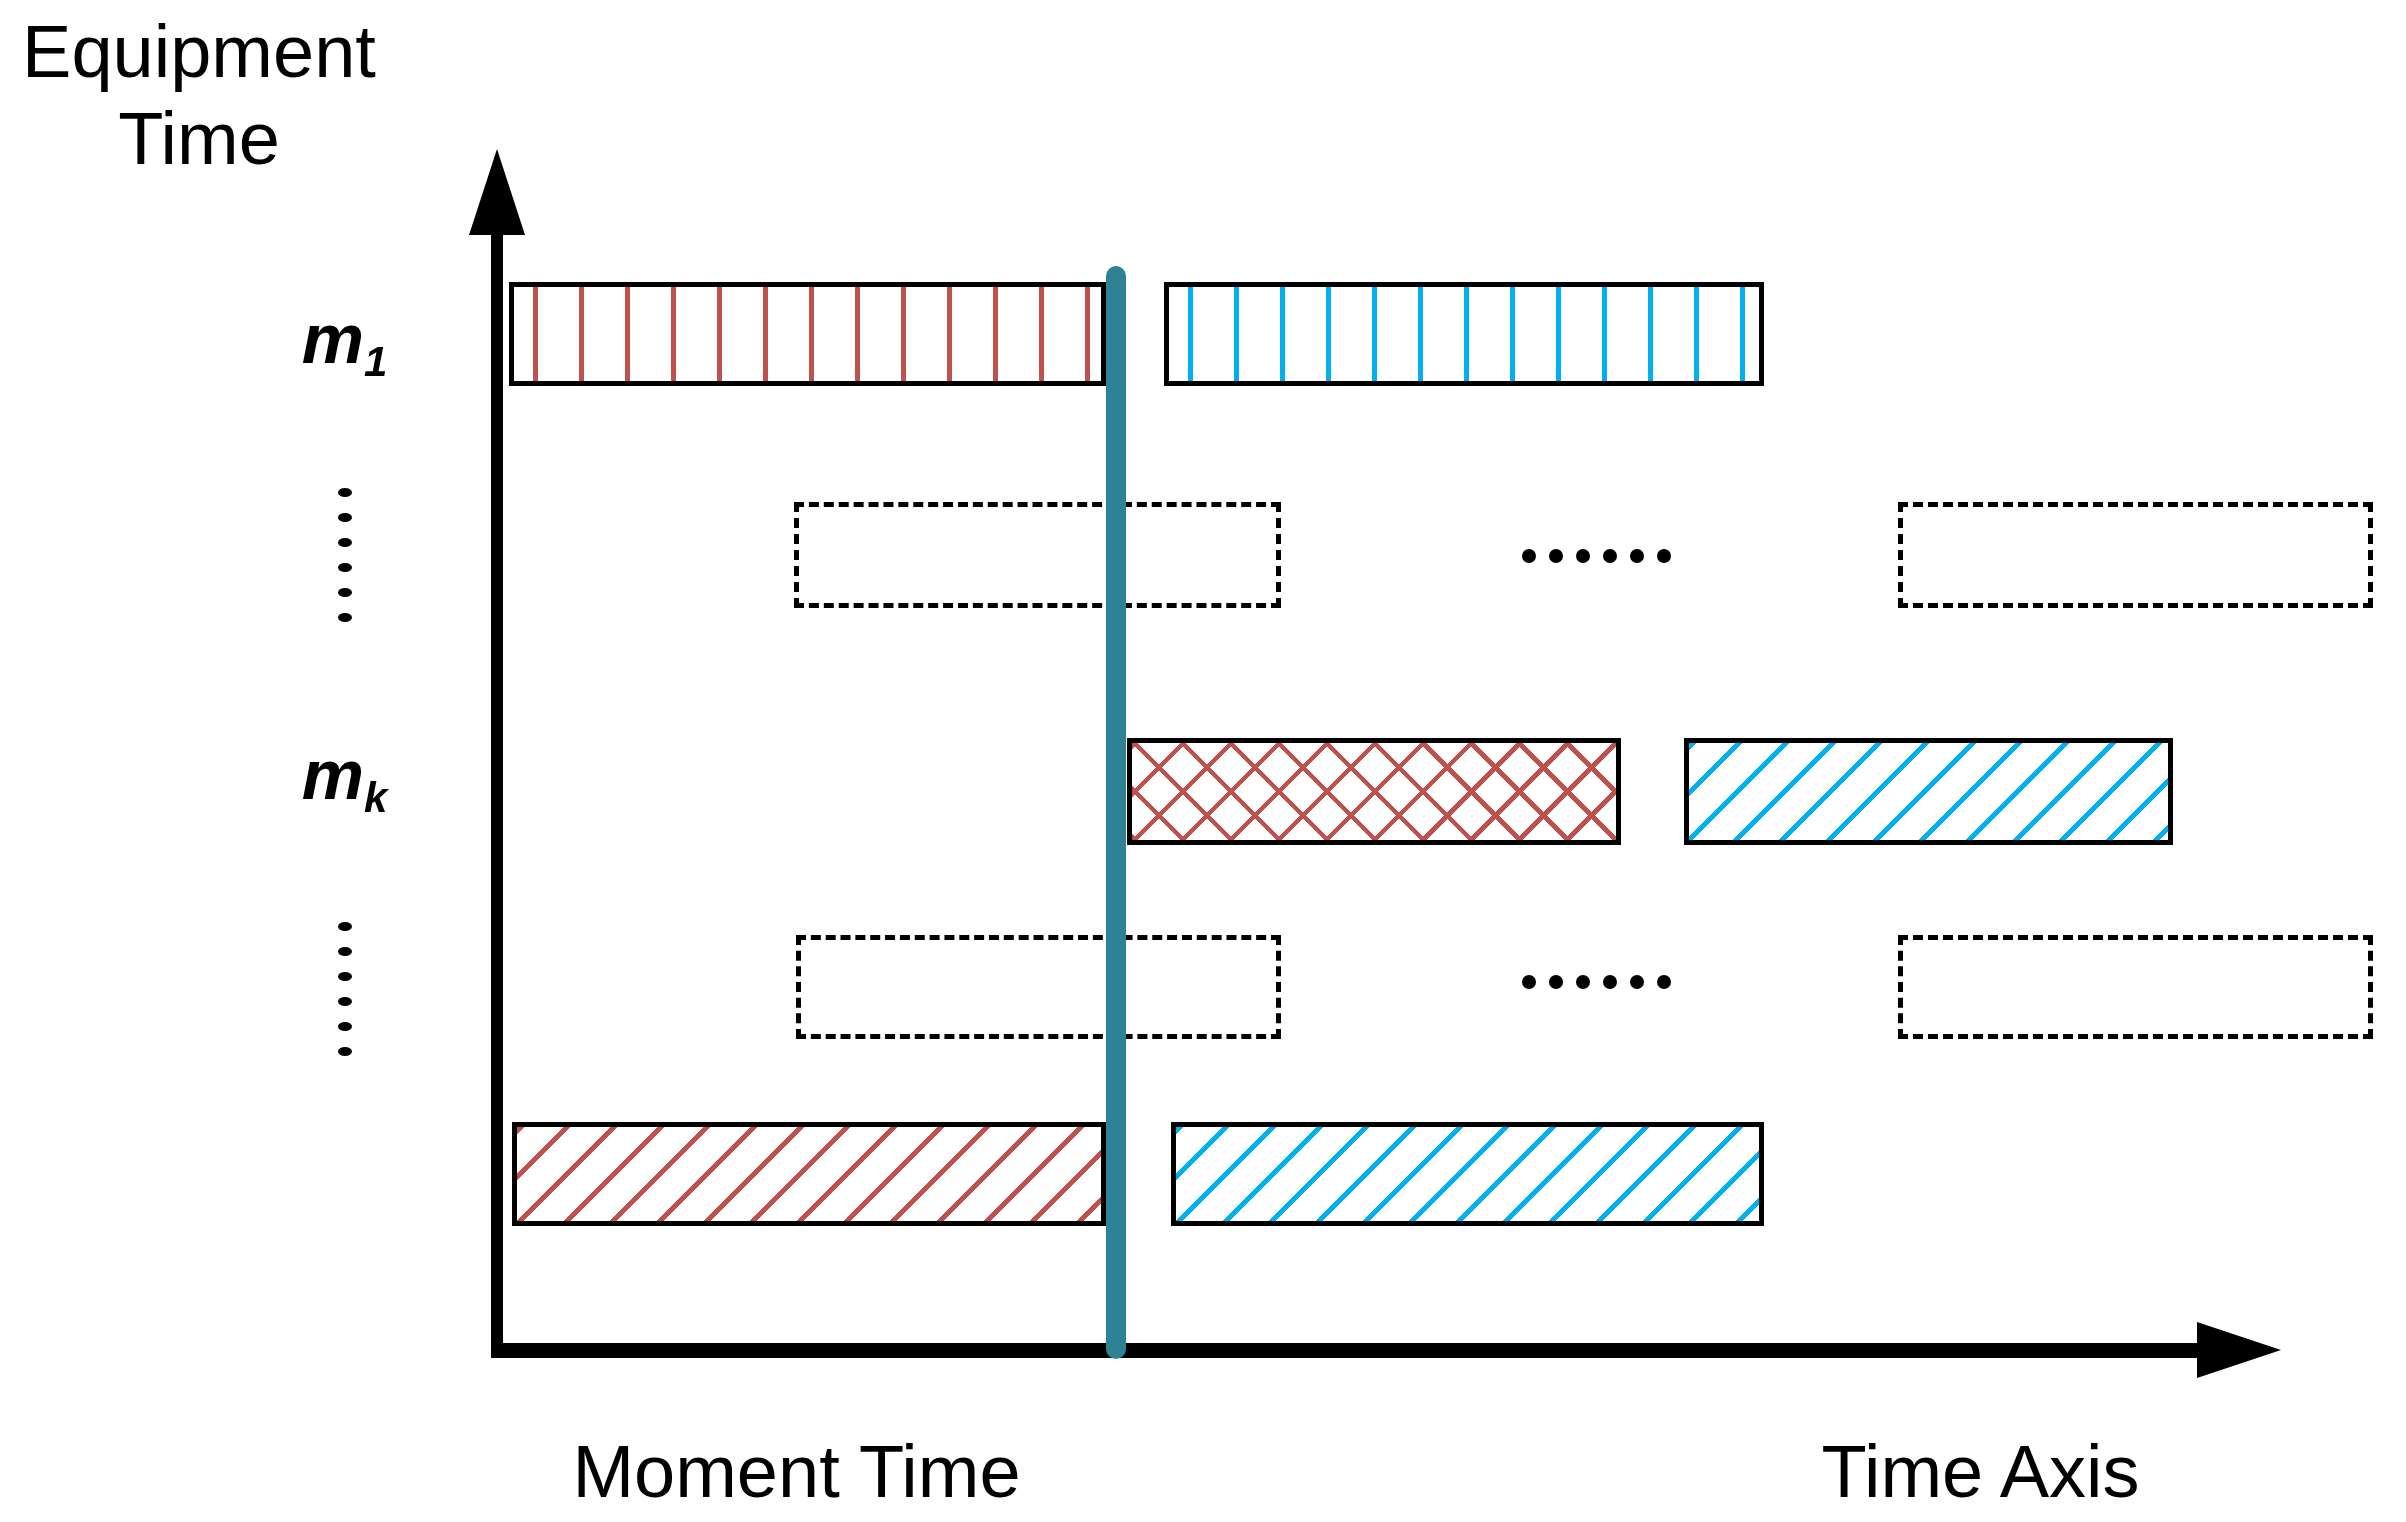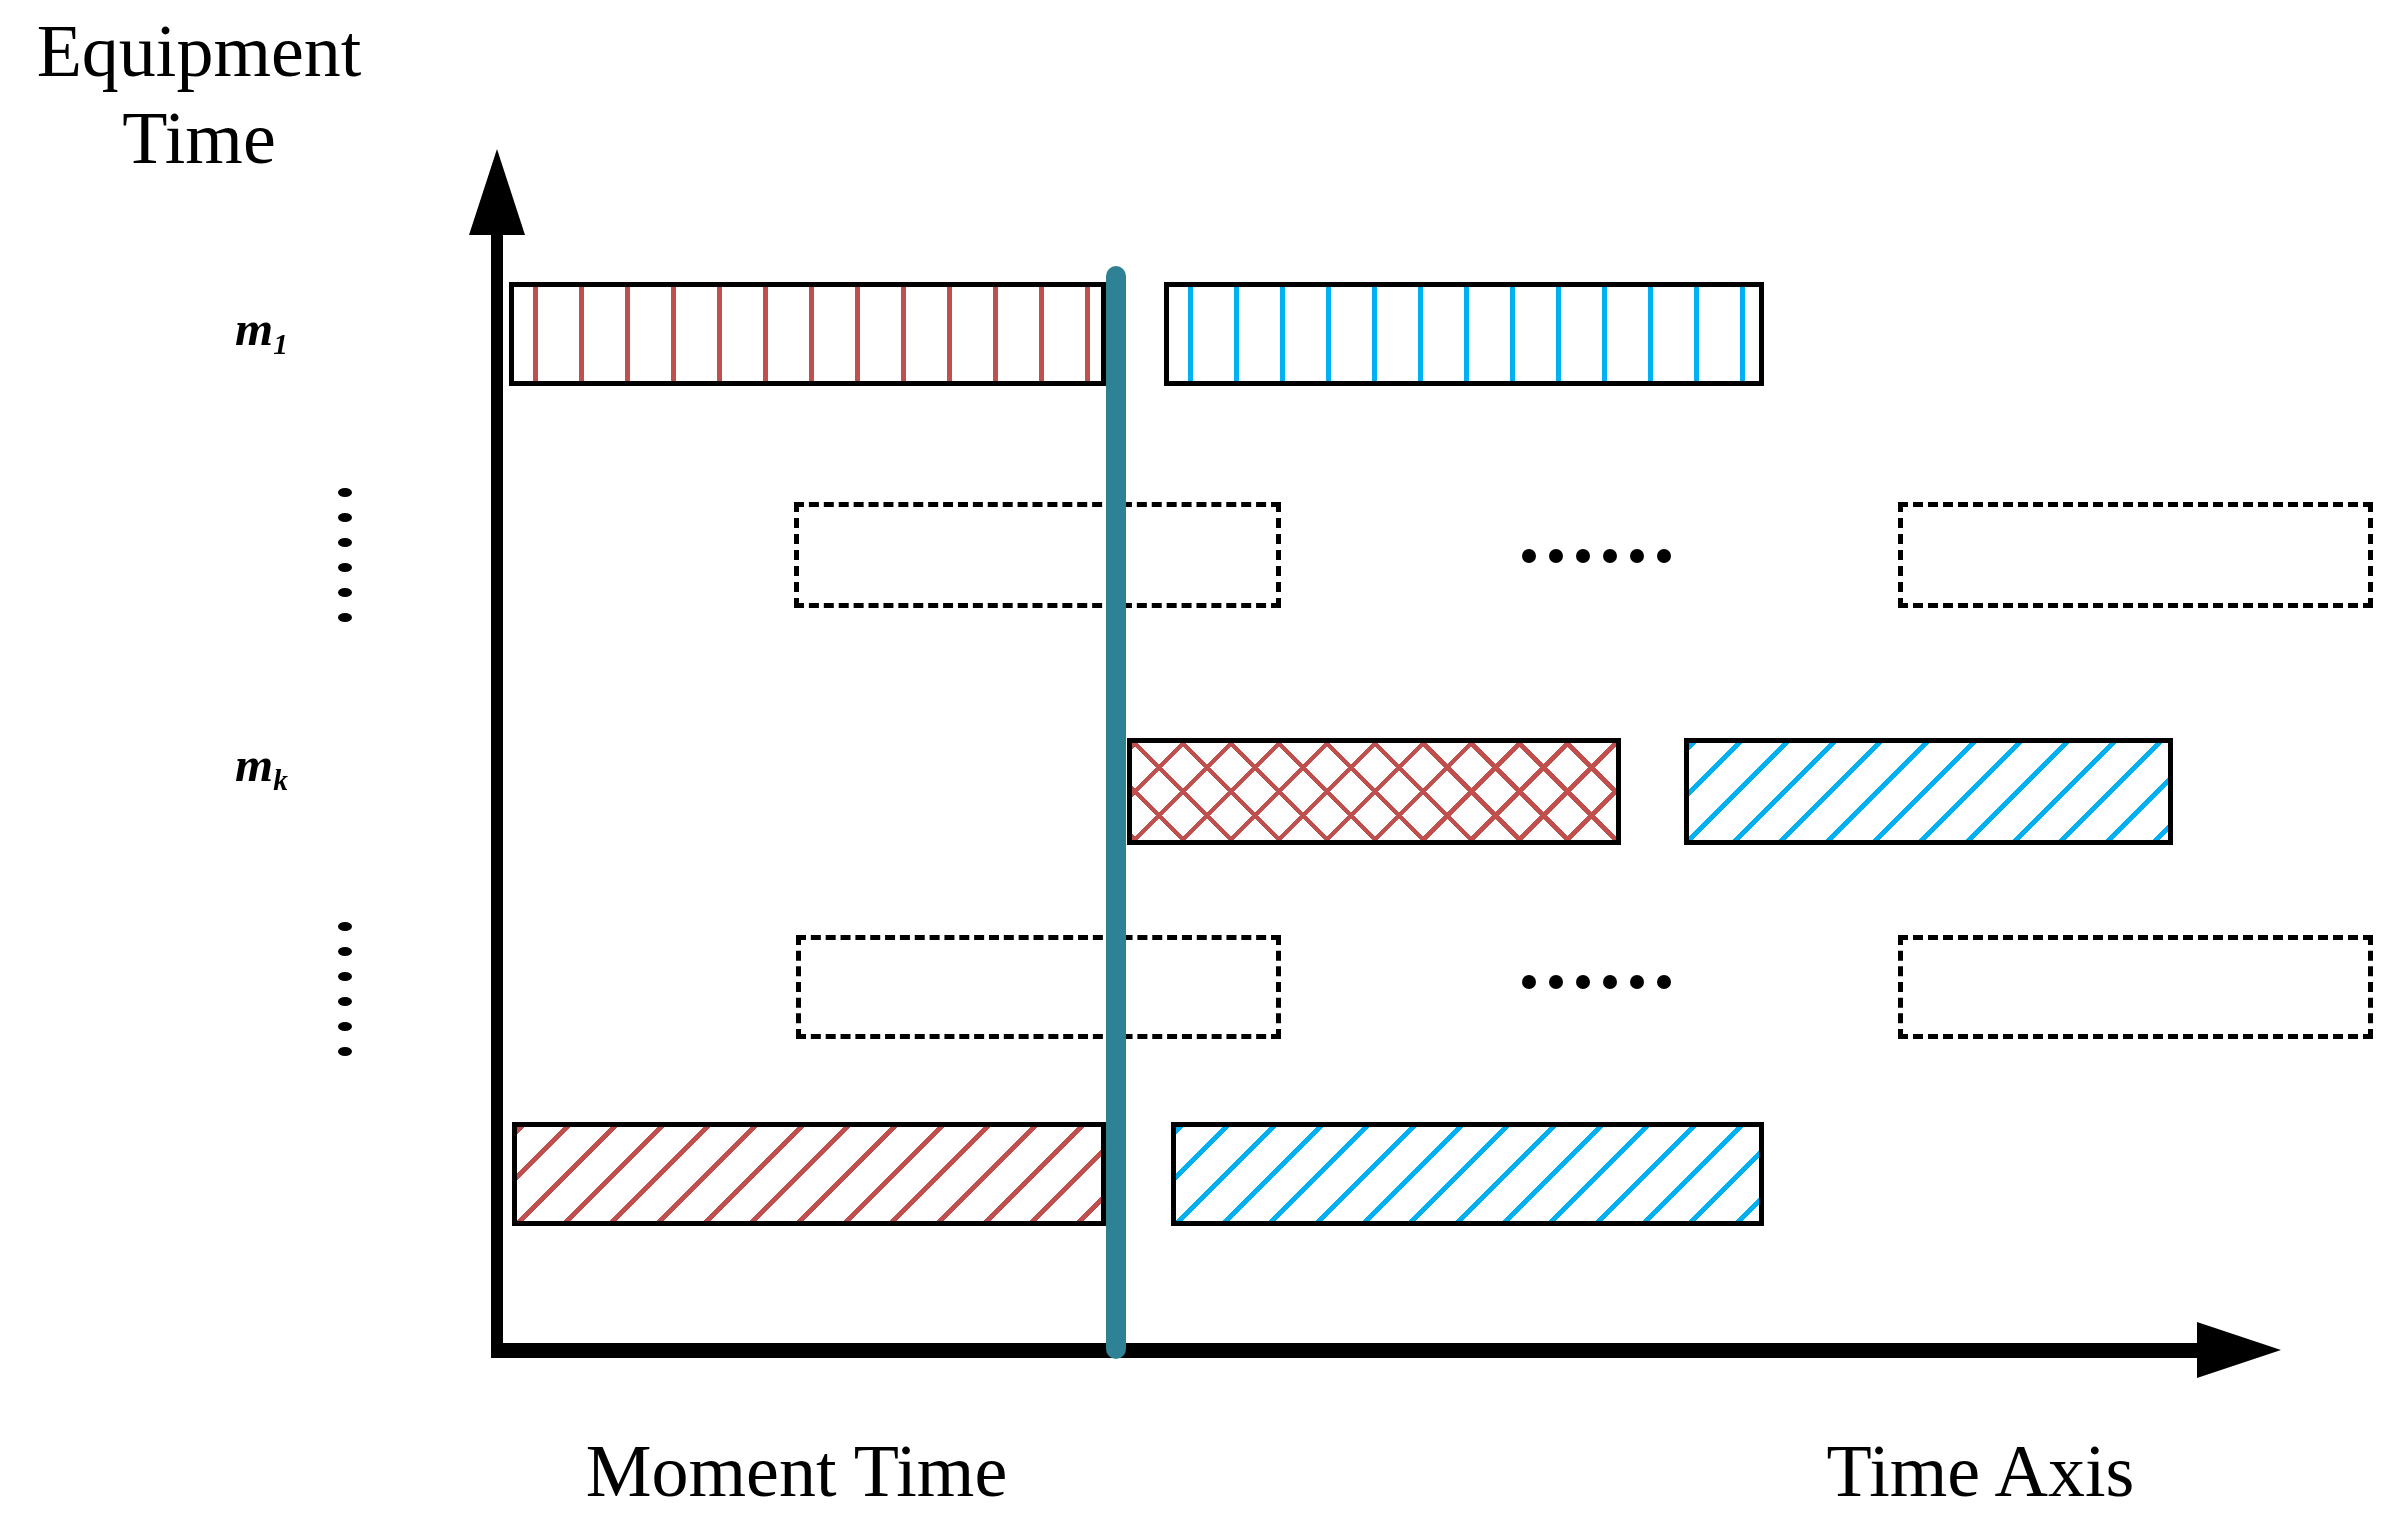--- a/index.html
+++ b/index.html
@@ -1,26 +1,26 @@
 <!DOCTYPE html>
 <html style="--red: #C0504D; --blue: #00B0F0; --teal: #2E8294;"><head>
 <meta charset="utf-8">
 <style>
   html,body{margin:0;padding:0;background:#fff;}
   #canvas{
     position:relative;width:2407px;height:1522px;background:#ffffff;overflow:hidden;
-    font-family:Liberation Serif, serif;color:#000;
+    font-family:Liberation Sans, sans-serif;color:#000;
   }
   
   .title-block{position:absolute;left:0;top:8px;width:398px;text-align:center;
     font-size:74px;line-height:1.18;}
   .axis-caption{position:absolute;top:1429px;font-size:74px;text-align:center;white-space:nowrap;}
   #moment-caption{left:498px;width:597px;}
   #time-caption{left:1682px;width:597px;}
-  .mlab{position:absolute;width:219px;font-size:49px;font-weight:bold;font-style:italic;line-height:1;}
+  .mlab{position:absolute;width:219px;text-align:center;font-size:70px;font-weight:bold;font-style:italic;line-height:1;}
   .mlab .sub{font-size:0.6em;vertical-align:-0.3em;}
   #mlab-1{left:235px;top:304px;}
   #mlab-k{left:235px;top:740px;}
   #mlab-n{left:235px;top:1152px;}
   
   .vaxis-shaft{position:absolute;left:491px;top:227px;width:12px;height:1131px;background:#000;}
   .vaxis-head{position:absolute;left:469px;top:149px;width:0;height:0;
     border-left:28px solid transparent;border-right:28px solid transparent;border-bottom:86px solid #000;}
   .haxis-shaft{position:absolute;left:491px;top:1343px;width:1706px;height:15px;background:#000;}
   .haxis-head{position:absolute;left:2197px;top:1322px;width:0;height:0;

